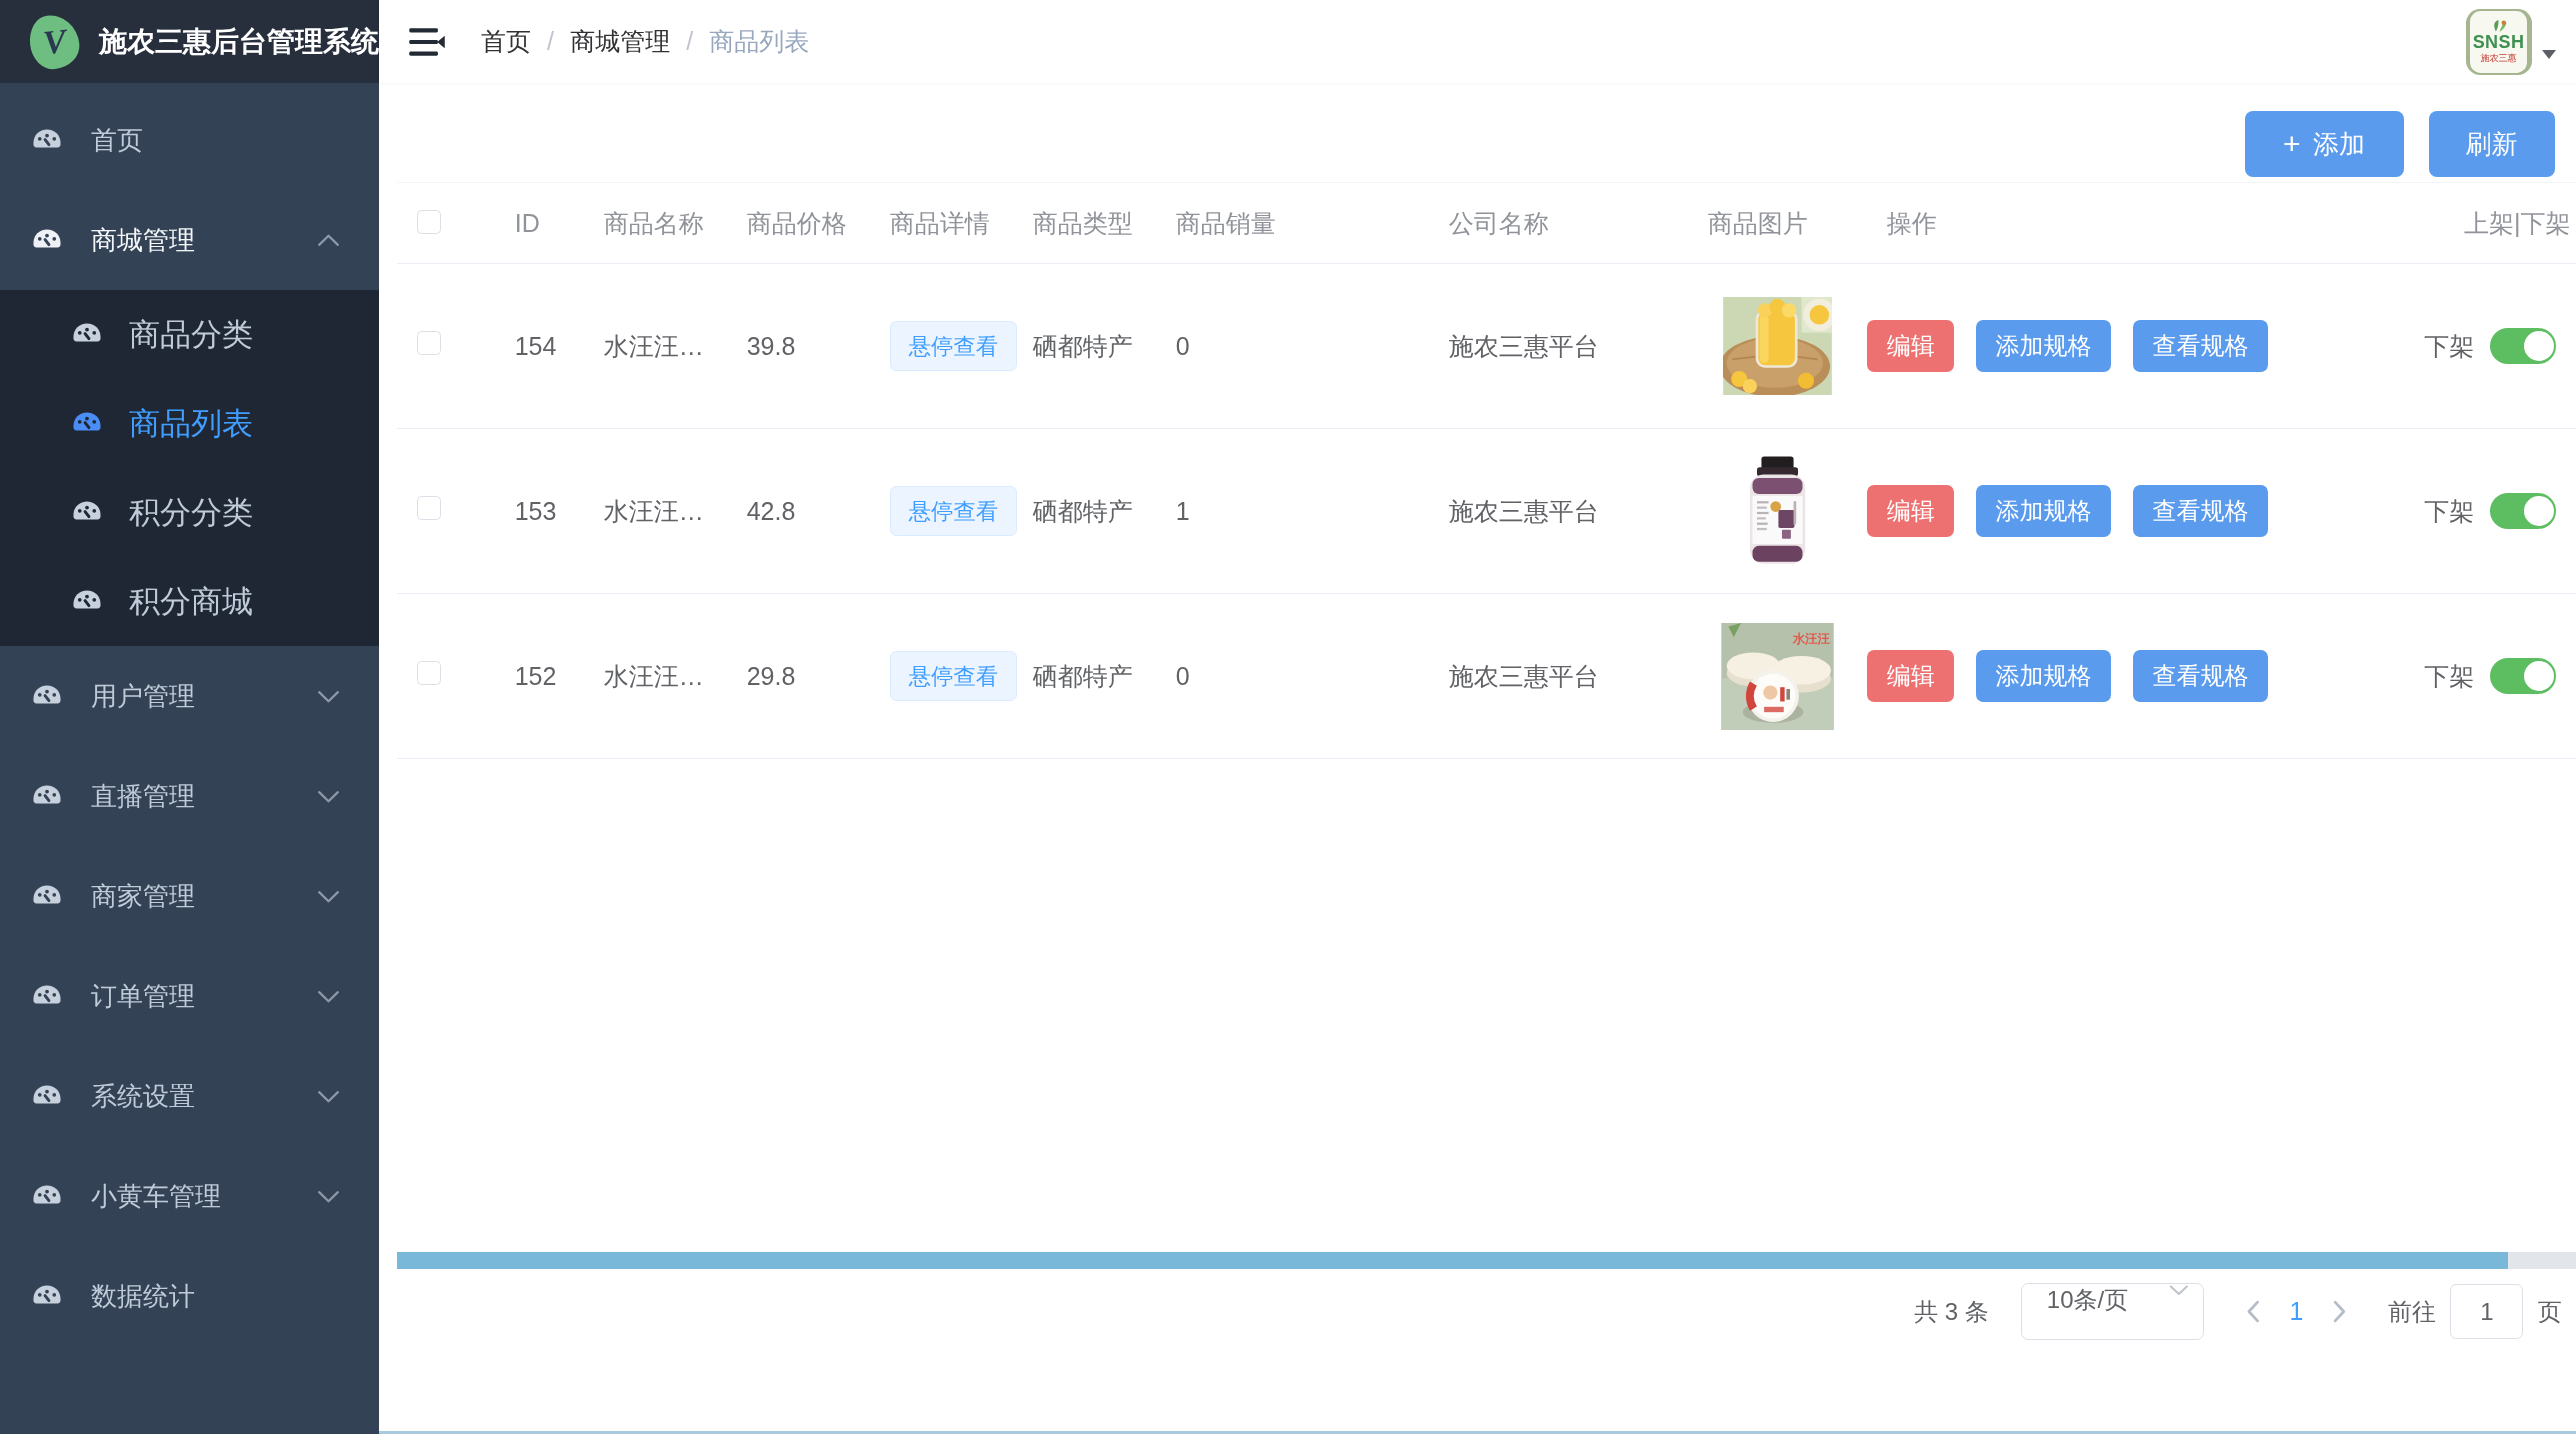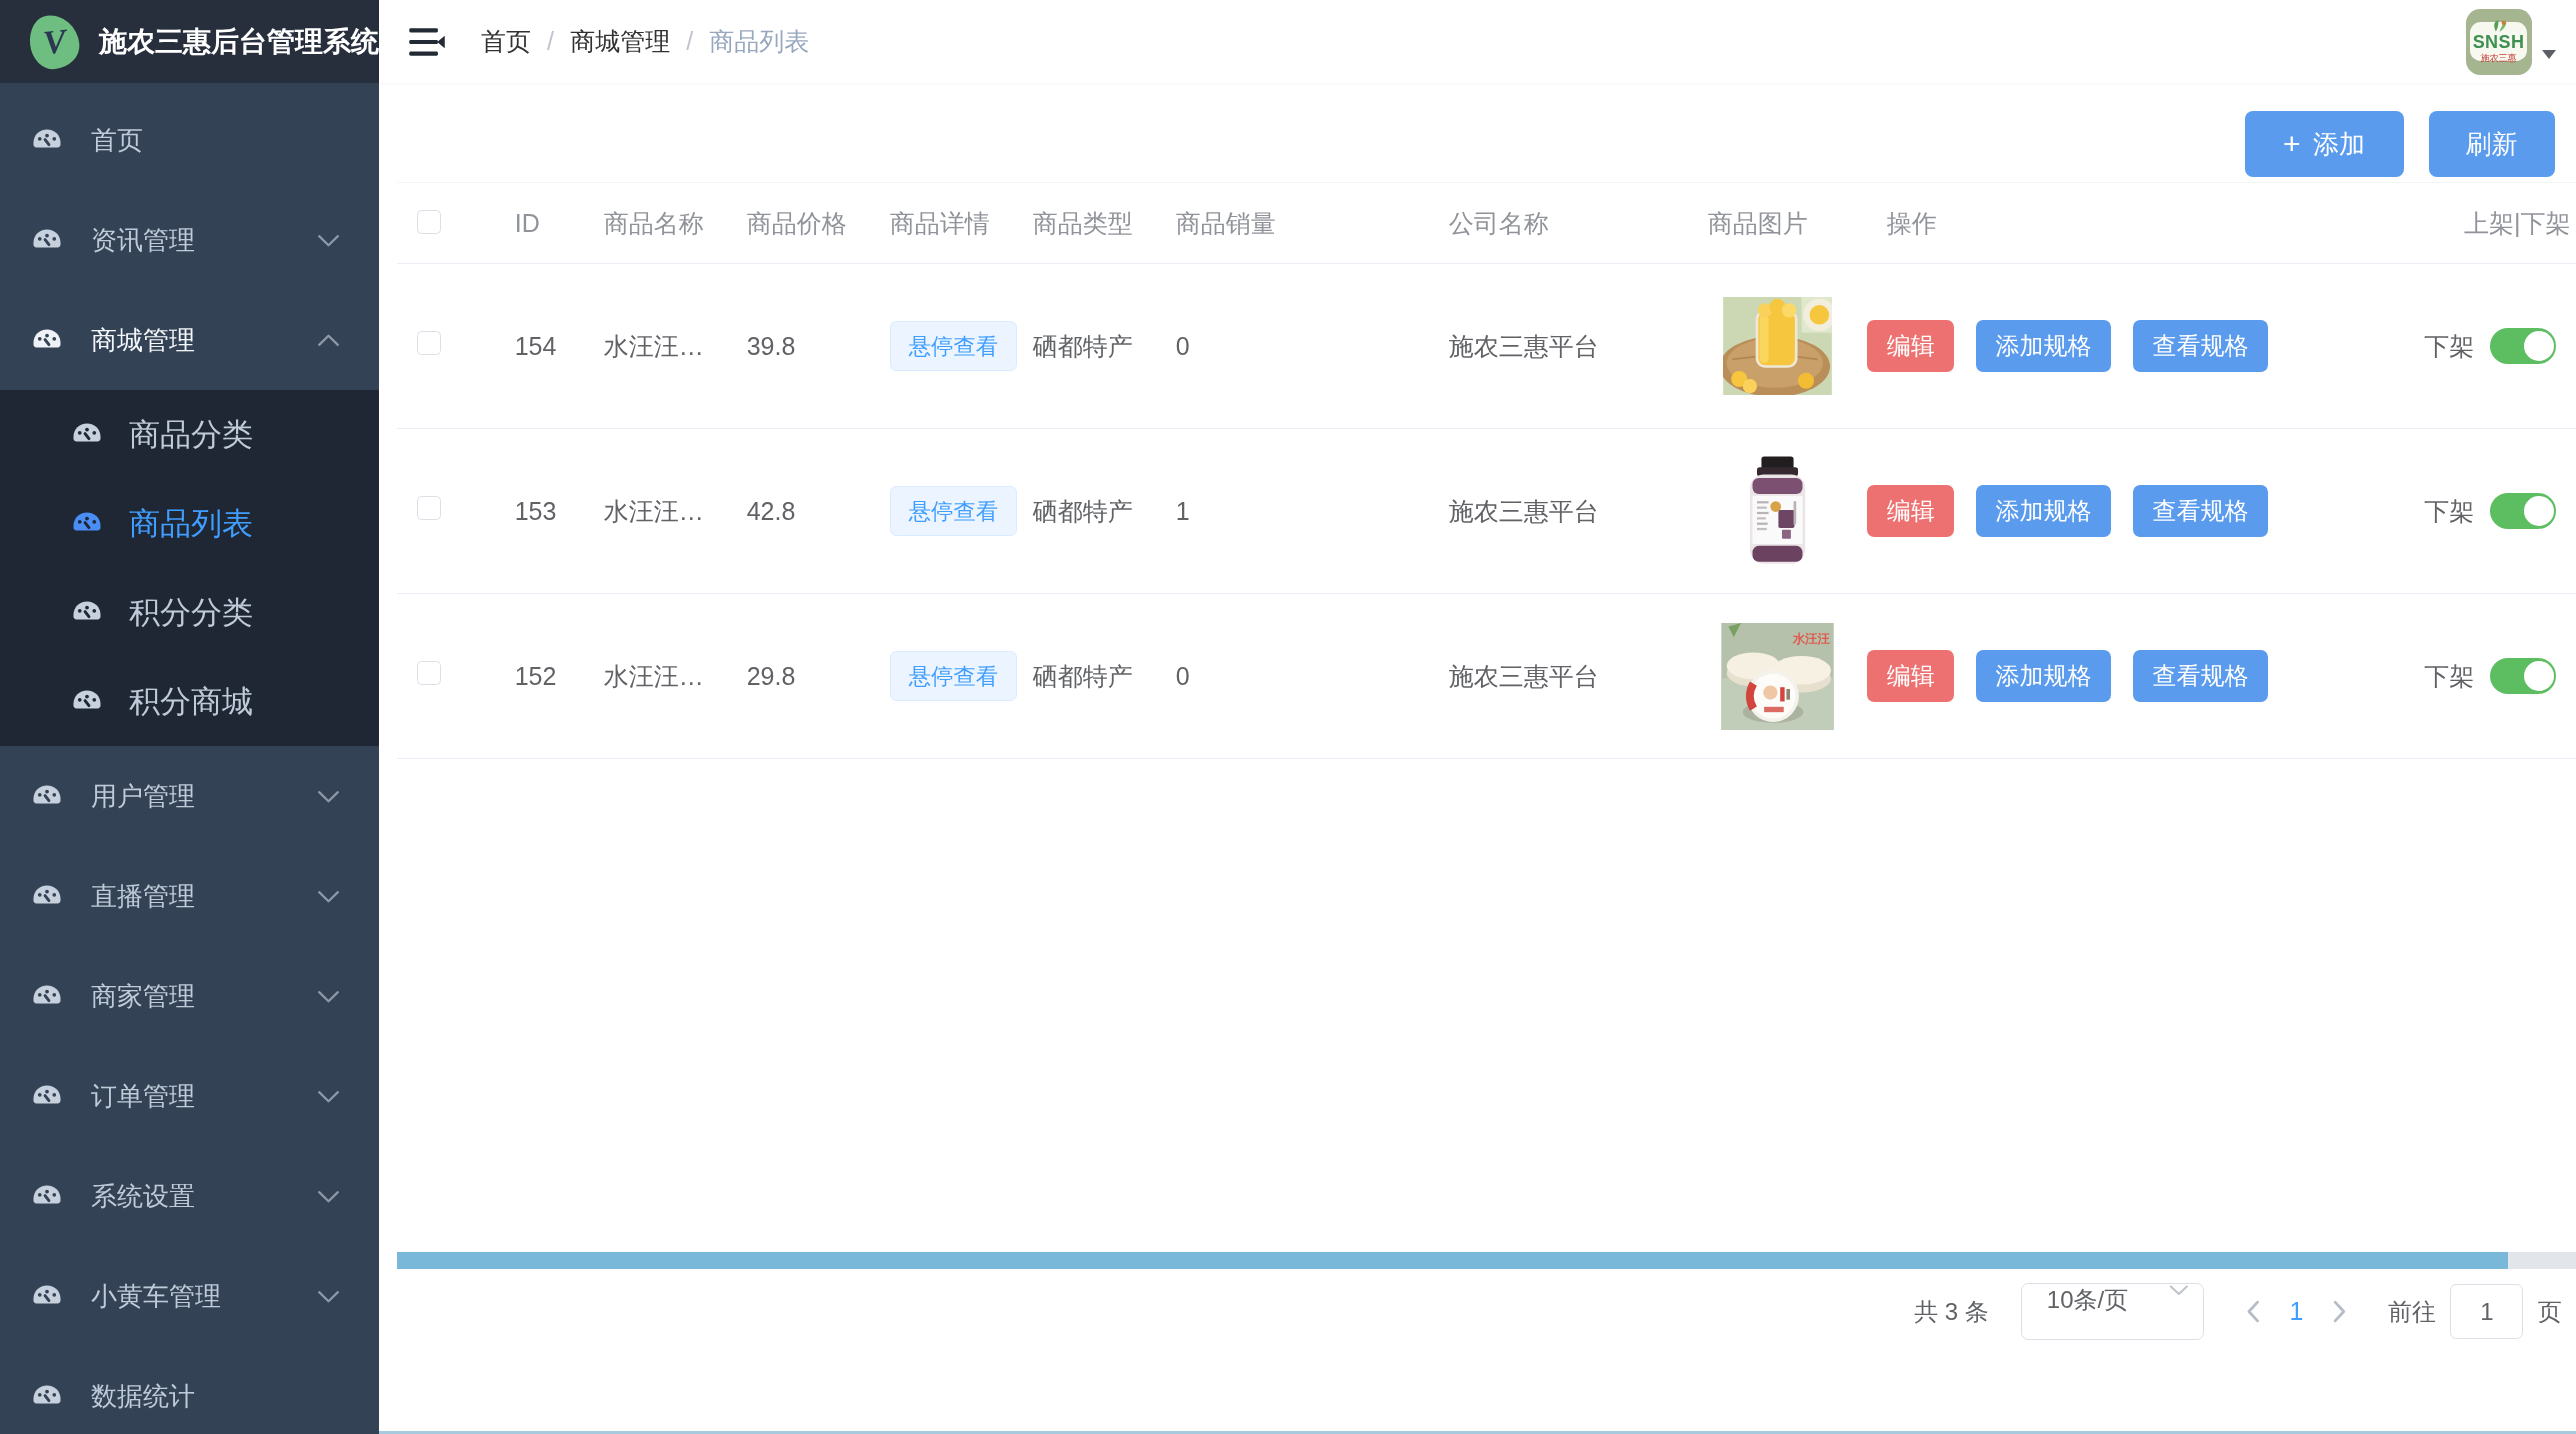--- a/index.html
+++ b/index.html
@@ -29,21 +29,21 @@
 
 .main{flex:1;display:flex;flex-direction:column;position:relative;background:#fff;min-width:0}
 .topbar{height:83px;min-height:83px;display:flex;align-items:center;padding:0 18px 0 30px;background:#fff;box-shadow:0 0.9px 3.6px rgba(0,21,41,.05);position:relative;z-index:3}
 .hamburger{width:38px;height:32px;margin-right:34px;color:#232a35;cursor:pointer;display:flex;align-items:center;background:none;border:none;padding:0}
 .breadcrumb{display:flex;align-items:center;gap:14.3px;font-size:25px}
 .crumb{color:var(--crumb-dark);cursor:pointer}
 .crumb.muted{color:var(--crumb-muted);cursor:default}
 .crumb-sep{color:var(--crumb-sep);margin:0 1.8px}
 .avatar-wrap{margin-left:auto;display:flex;align-items:flex-start;gap:10.7px;padding-right:1.8px}
 .avatar{width:66px;height:66px;border-radius:14.3px;background:#a4b58f;display:flex;align-items:center;justify-content:center;cursor:pointer}
-.avatar-inner{width:57px;height:39px;border-radius:10.7px;background:#f7f8f0;display:flex;flex-direction:column;align-items:center;justify-content:center;line-height:1}
+.avatar-inner{width:57px;height:62px;border-radius:10.7px;background:#f7f8f0;display:flex;flex-direction:column;align-items:center;justify-content:center;line-height:1}
 .avatar-snsh{color:#3e9150;font-weight:700;font-size:18px;letter-spacing:0.4px}
 .avatar-sub{color:#c3392f;font-size:9px;margin-top:2.7px}
 .avatar-leaf{height:11.6px;display:flex;margin-bottom:1.8px}
 .caret-down{width:0;height:0;border:7.2px solid transparent;border-top:9px solid #5c6066;margin-top:41px;cursor:pointer}
 
 .content{flex:1;padding:0 0 0 18px;position:relative}
 .toolbar{display:flex;justify-content:flex-end;gap:25px;padding:28px 21.5px 0 0}
 .btn{height:66px;border:none;border-radius:8px;background:var(--btn-blue);color:#fff;font-size:26px;display:flex;align-items:center;justify-content:center;cursor:pointer;font-family:inherit}
 .btn-add{min-width:159px;gap:12.5px;padding:0 27px}
 .btn-refresh{min-width:126px;padding:0 27px}
@@ -104,39 +104,20 @@
                 <circle cx="12" cy="6" r="1.5"></circle>
                 <circle cx="17.8" cy="8.6" r="1.5"></circle>
                 <rect x="10.8" y="7.6" width="2.4" height="7.4" rx="1.2" transform="rotate(-38 12 11.3)"></rect>
               </g>
             </svg>
 </span>
     <span class="menu-label">首页</span>
 
   </div>
 
-  <div class="menu-item">
-    <span class="gauge">
-  <svg viewBox="0 0 24 20">
-              <path d="M12 1.2 C5.9 1.2 1.2 5.9 1.2 11.6 L1.2 13.2 C1.2 14.5 2.2 15.5 3.5 15.5 L20.5 15.5 C21.8 15.5 22.8 14.5 22.8 13.2 L22.8 11.6 C22.8 5.9 18.1 1.2 12 1.2 Z" fill="currentColor"></path>
-              <g class="cut">
-                <circle cx="6.2" cy="8.6" r="1.5"></circle>
-                <circle cx="12" cy="6" r="1.5"></circle>
-                <circle cx="17.8" cy="8.6" r="1.5"></circle>
-                <rect x="10.8" y="7.6" width="2.4" height="7.4" rx="1.2" transform="rotate(-38 12 11.3)"></rect>
-              </g>
-            </svg>
-</span>
-    <span class="menu-label">资讯管理</span>
-    <span class="chevron">
-            <svg width="23" height="15" viewBox="0 0 16 10">
-              <polyline points="1.5,2 8,8.3 14.5,2" fill="none" stroke="currentColor" stroke-width="1.6" stroke-linecap="round" stroke-linejoin="round"></polyline>
-            </svg>
-          </span>
-  </div>
 
   <div class="menu-item expanded">
     <span class="gauge">
   <svg viewBox="0 0 24 20">
               <path d="M12 1.2 C5.9 1.2 1.2 5.9 1.2 11.6 L1.2 13.2 C1.2 14.5 2.2 15.5 3.5 15.5 L20.5 15.5 C21.8 15.5 22.8 14.5 22.8 13.2 L22.8 11.6 C22.8 5.9 18.1 1.2 12 1.2 Z" fill="currentColor"></path>
               <g class="cut">
                 <circle cx="6.2" cy="8.6" r="1.5"></circle>
                 <circle cx="12" cy="6" r="1.5"></circle>
                 <circle cx="17.8" cy="8.6" r="1.5"></circle>
                 <rect x="10.8" y="7.6" width="2.4" height="7.4" rx="1.2" transform="rotate(-38 12 11.3)"></rect>

